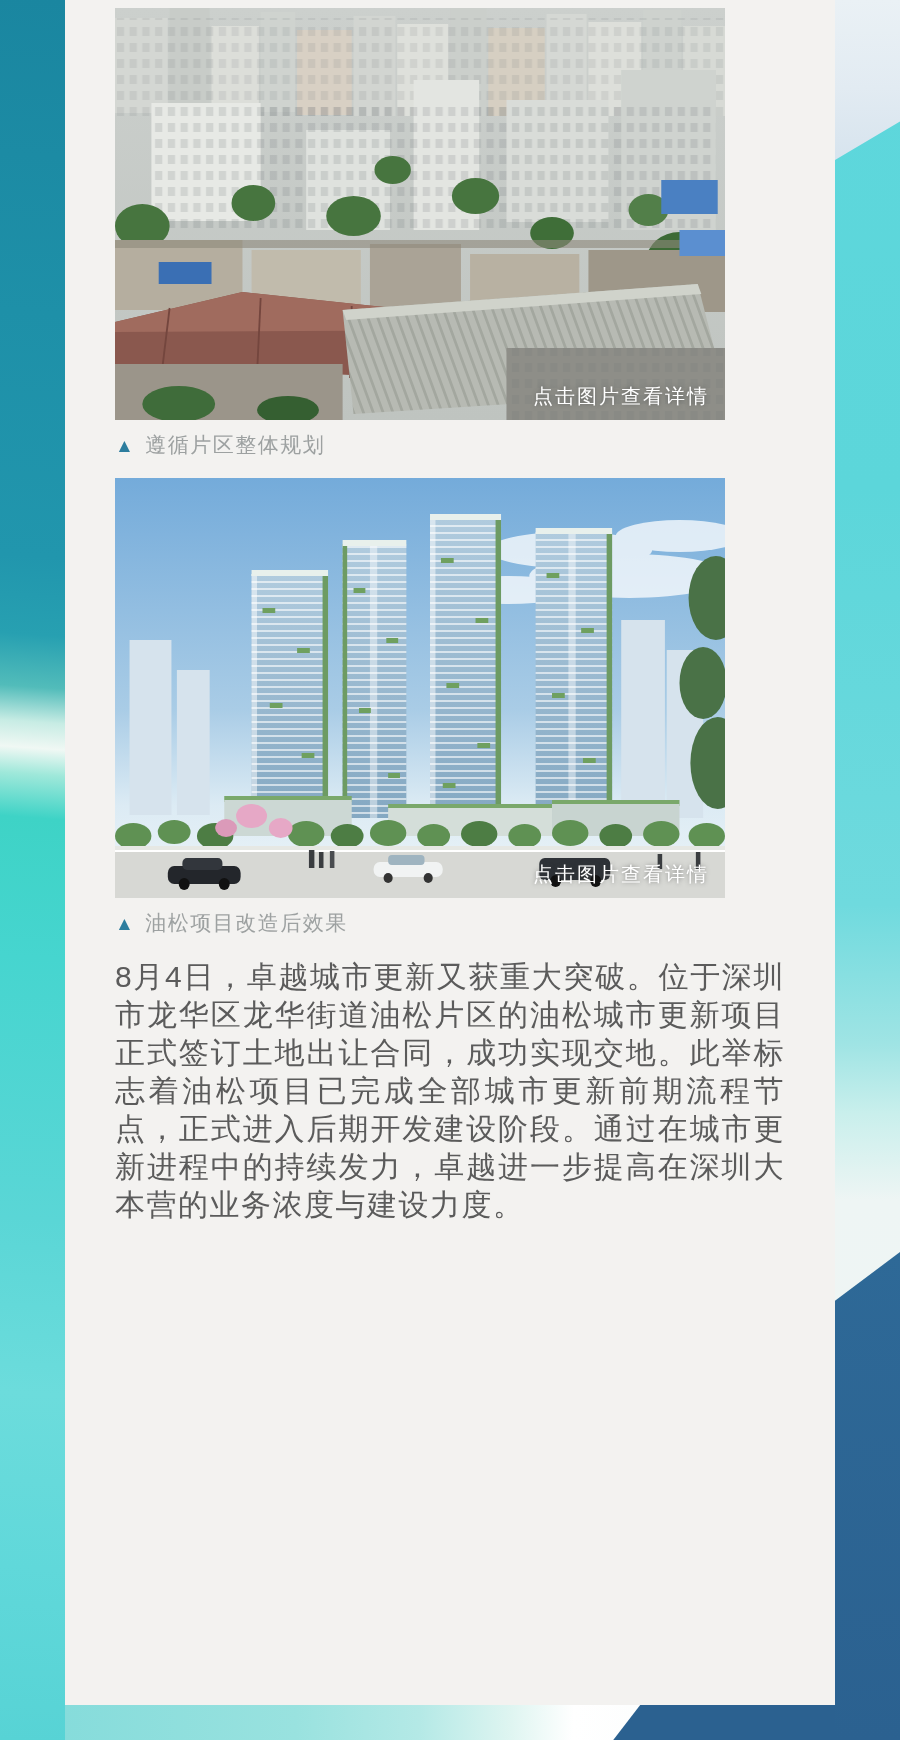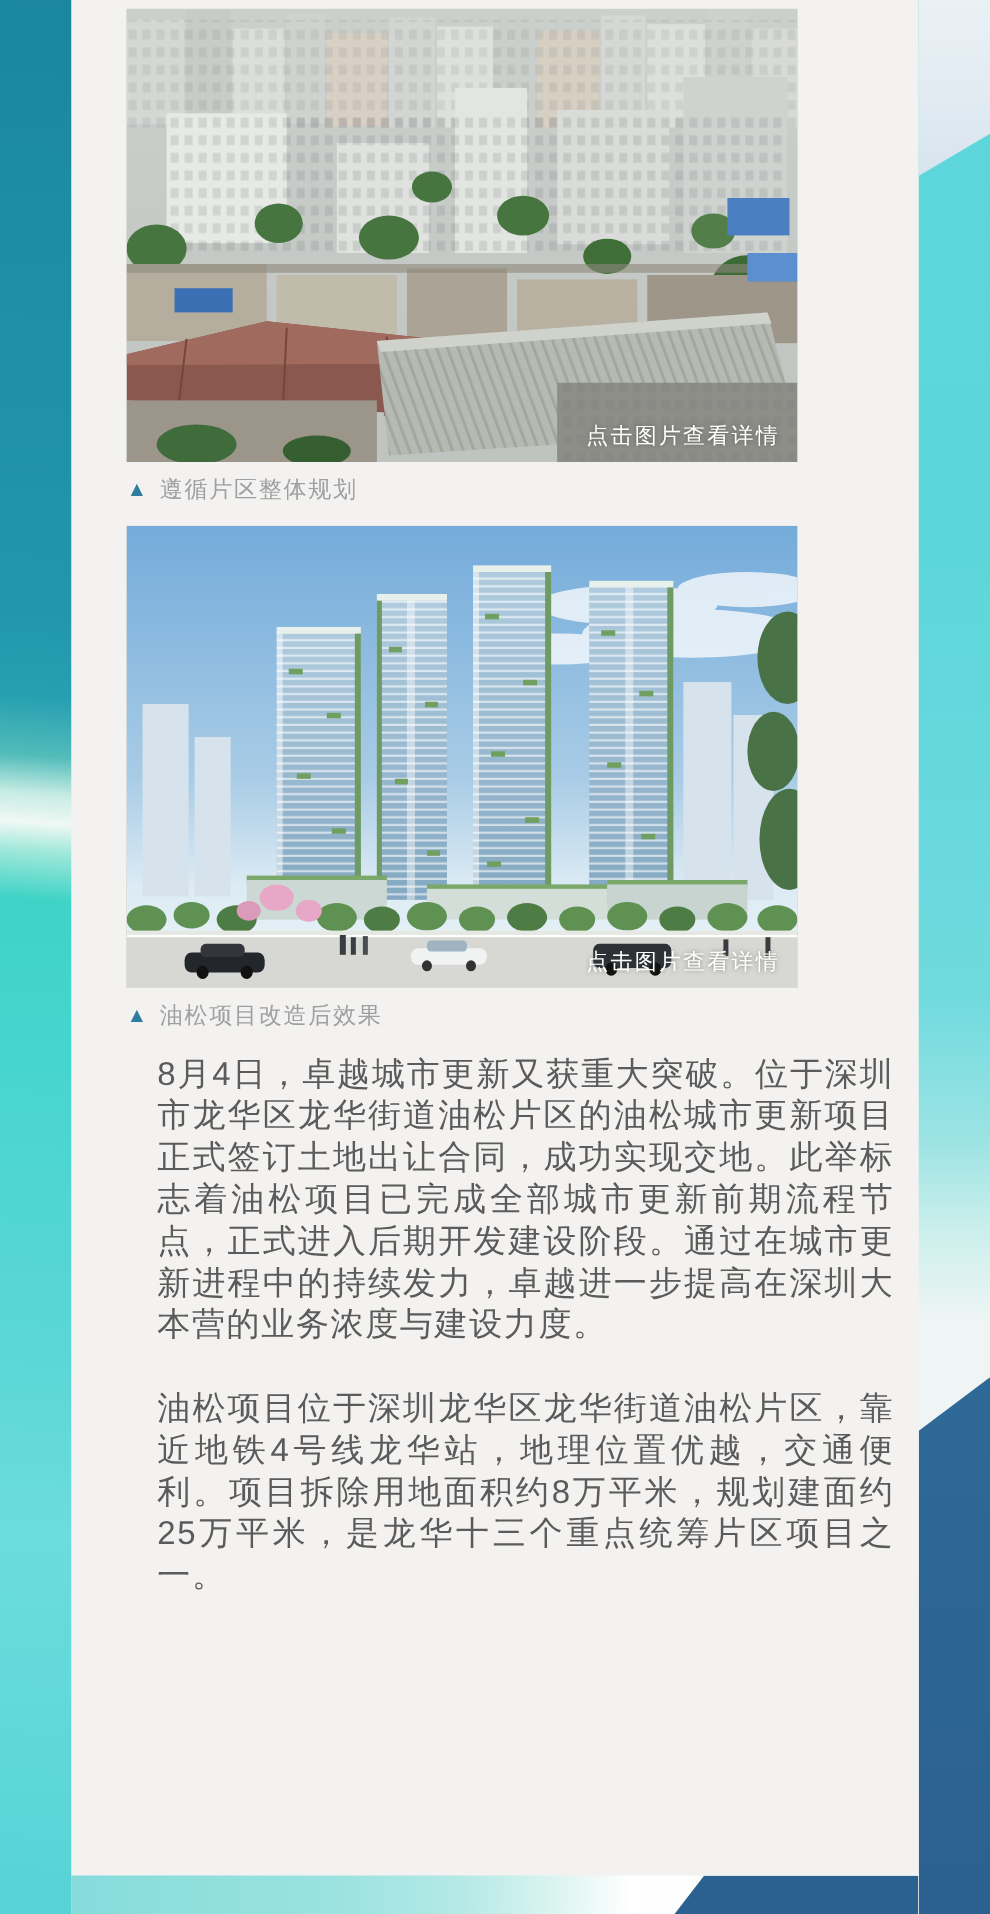--- a/index.html
+++ b/index.html
@@ -61,21 +61,21 @@
     display:flex; align-items:center; gap:10px;
     color:#9da1a1; font-size:21px; letter-spacing:1.5px;
   }
   .caption-before { top:430px; }
   .caption-after  { top:908px; }
   .caption .marker { color:#2d7d9e; font-size:19px; line-height:1; }
 
   .text-block {
     position:absolute; left:50px; top:958px; width:670px;
     color:#5b5b5b; font-size:30px; line-height:38px;
-    letter-spacing:1.5px; text-align:justify; text-justify:inter-ideograph;margin-left:28px;
+    letter-spacing:1.5px; text-align:justify; text-justify:inter-ideograph;
   }
   .text-block p { margin:0 0 38px 0; }
 
   
   .bottom-strip {
     position:absolute; left:65px; top:1705px; width:770px; height:35px;
     background:linear-gradient(92deg,
       #86dcdb 0%, #99e2df 30%, #b4e9e6 46%, #dff5f1 58%, #ffffff 66%, #f6fbfa 100%);
   }
   .bottom-strip .dark-wedge {
@@ -339,20 +339,19 @@
     <span class="overlay-hint">点击图片查看详情</span>
   </div>
 
   <div class="caption caption-after">
     <span class="marker">▲</span>
     <span>油松项目改造后效果</span>
   </div>
 
   <div class="text-block">
     <p>8月4日，卓越城市更新又获重大突破。位于深圳市龙华区龙华街道油松片区的油松城市更新项目正式签订土地出让合同，成功实现交地。此举标志着油松项目已完成全部城市更新前期流程节点，正式进入后期开发建设阶段。通过在城市更新进程中的持续发力，卓越进一步提高在深圳大本营的业务浓度与建设力度。</p>
-    <p>油松项目位于深圳龙华区龙华街道油松片区，靠近地铁4号线龙华站，地理位置优越，交通便利。项目拆除用地面积约8万平米，规划建面约25万平米，是龙华十三个重点统筹片区项目之一。</p>
   </div>
 
 </div>
 
 <div class="bottom-strip">
   <div class="dark-wedge"></div>
 </div>
 
 </body></html>

